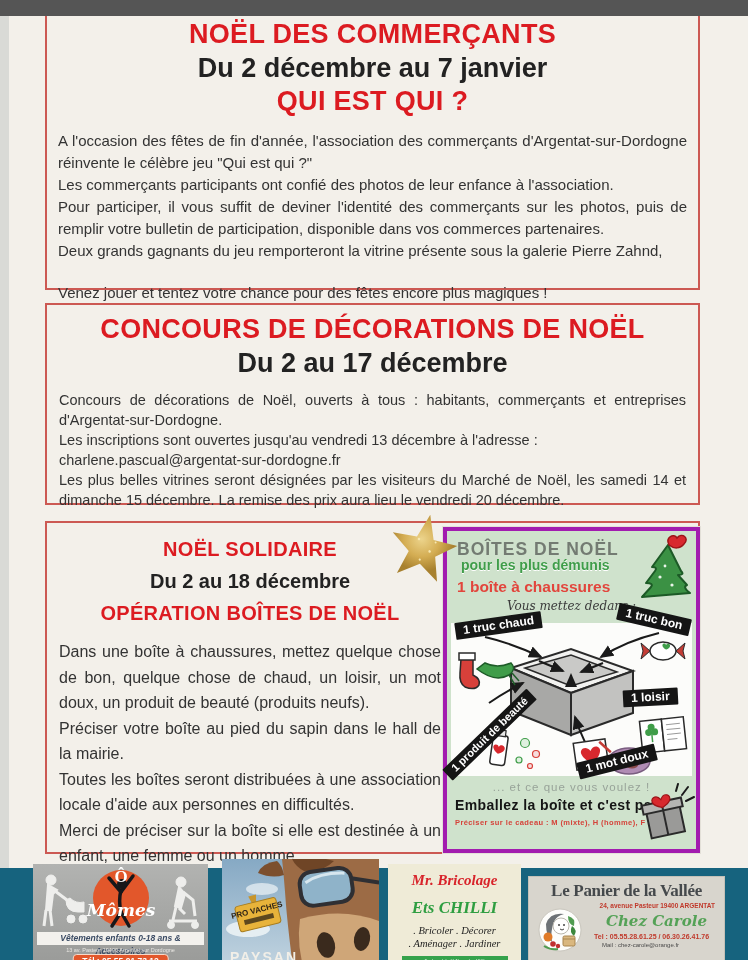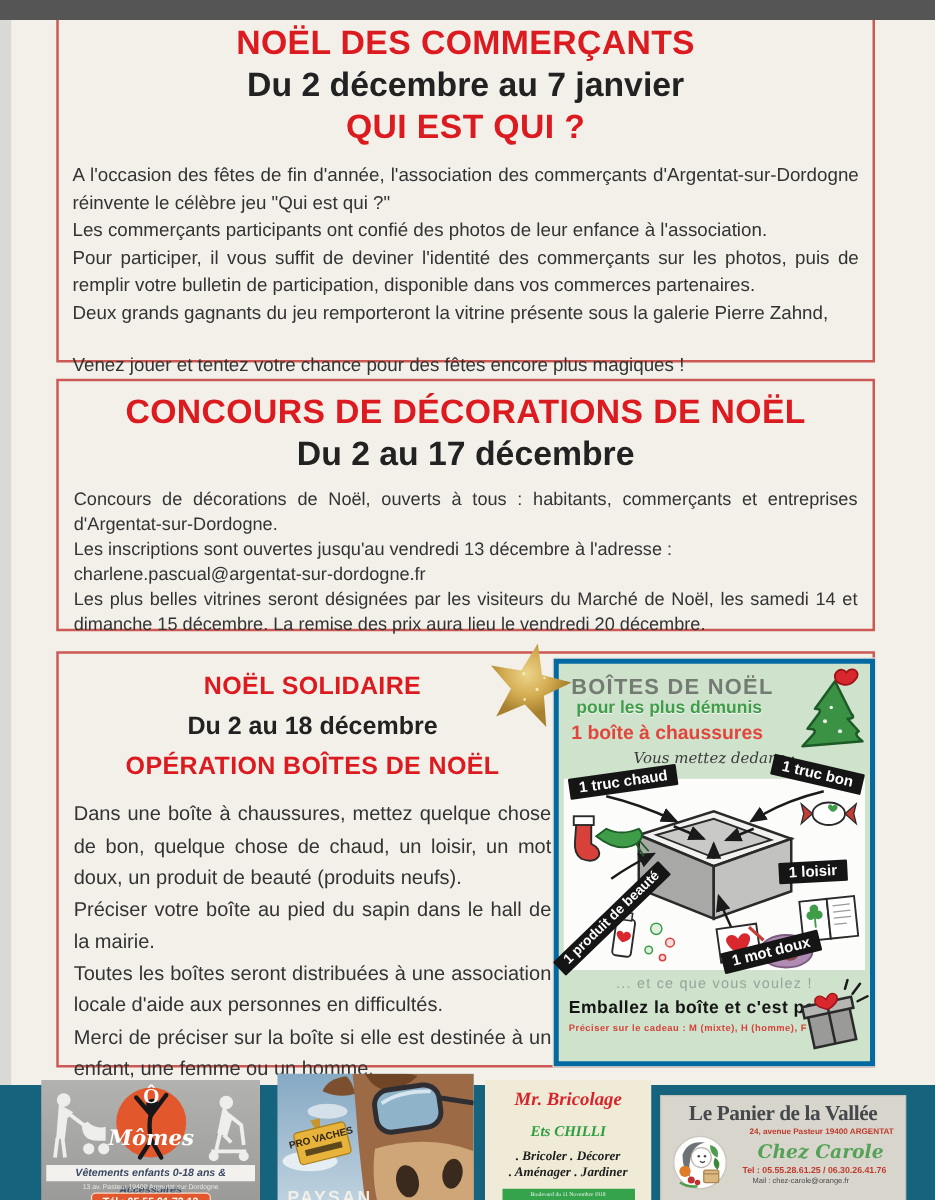--- a/index.html
+++ b/index.html
@@ -19,21 +19,21 @@
   .box2 .body-text{font-size:14.5px;line-height:20px;margin:10px 0 0 0;}
   .box2 .body-text p{margin:0;}
   .gap-top{margin-top:20px !important;}
 
   .col-left{width:382px;}
   .col-left .h-red,.col-left .h-black{font-size:20px;line-height:32px;}
   .col-left .body-text{font-size:16px;line-height:25.5px;margin:10px 0 0 0;}
   .contact-line{font-size:16px;color:#333;margin-top:24px;}
 
   
-  .flyer{position:absolute;left:443px;top:511px;width:257px;height:326px;background:#0369a1;
+  .flyer{position:absolute;left:443px;top:511px;width:257px;height:326px;background:#a21caf;
          box-shadow:0 0 0 1px #e3e0d8;}
   .flyer-inner{position:absolute;left:4px;top:4px;right:4px;bottom:4px;background:#cfe2cc;}
   .flyer-title{font-size:17.5px;font-weight:bold;color:#737b72;letter-spacing:1px;margin:8px 0 0 10px;}
   .flyer-sub{font-size:14px;font-weight:bold;color:#3f9d49;margin:-3px 0 0 14px;text-shadow:0 1px 0 #ffffff;}
   .flyer-headline{font-size:15.5px;font-weight:bold;color:#e2453c;margin:5px 0 0 10px;}
   .flyer-lead{font-family:"DejaVu Serif",serif;font-style:italic;font-size:12px;color:#3a3a3a;text-align:center;margin-top:3px;}
   .illus{position:absolute;left:4px;top:92px;width:241px;height:153px;background:#fcfcfa;}
   .ribbon{position:absolute;background:#151515;color:#fff;font-size:12px;font-weight:bold;
           padding:1px 8px 2px 8px;white-space:nowrap;z-index:5;border-radius:1px;}
   .rb-chaud{left:8px;top:86px;transform:rotate(-8deg);}
@@ -54,22 +54,22 @@
   .sp-momes{left:33px;top:848px;width:175px;height:103px;background:linear-gradient(#b2b3b1,#999a98);}
   .momes-banner{position:absolute;left:4px;right:4px;top:68px;height:13px;background:#f3f1ed;
                 color:#3a4a63;font-weight:bold;font-style:italic;font-size:8.5px;text-align:center;line-height:13px;}
   .momes-addr{position:absolute;left:0;right:0;top:83px;color:#e9e7e3;font-size:5.5px;text-align:center;}
   .momes-phone{position:absolute;left:50%;transform:translateX(-50%);top:90px;background:#e2572b;border:1px solid #f6d9c9;
                border-radius:4px;color:#fff;font-weight:bold;font-size:8.5px;padding:1px 9px;white-space:nowrap;}
   .sp-paysan{left:222px;top:843px;width:157px;height:117px;background:#8fb0c6;}
   .sp-bricolage{left:388px;top:848px;width:133px;height:107px;background:#efebd7;text-align:center;
                 font-family:"Liberation Serif",serif;}
   .bric-brand{color:#d8232a;font-weight:bold;font-style:italic;font-size:15px;margin-top:8px;}
-  .bric-company{color:#2f9e41;font-weight:bold;font-style:italic;font-size:12px;margin-top:9px;}
-  .bric-line{color:#1d1d1d;font-weight:bold;font-style:italic;font-size:10.5px;margin-top:7px;}
+  .bric-company{color:#2f9e41;font-weight:bold;font-style:italic;font-size:17px;margin-top:9px;}
+  .bric-line{color:#1d1d1d;font-weight:normal;font-style:italic;font-size:10.5px;margin-top:7px;}
   .bric-line2{margin-top:2px;}
   .bric-box{width:106px;margin:7px auto 0;background:#35a24c;padding:2px 0 3px;}
   .bric-addr{color:#eaf6ec;font-size:4.5px;}
   .bric-city{color:#fff;font-weight:bold;font-style:italic;font-size:11px;letter-spacing:1px;}
   .sp-panier{left:528px;top:860px;width:197px;height:85px;background:#d8d5cd;box-shadow:inset 0 0 0 1px #c4c1b8;}
   .panier-title{font-family:"Liberation Serif",serif;font-weight:bold;font-size:17px;color:#45494c;
                 text-align:center;margin-top:5px;letter-spacing:-.3px;}
   .panier-addr{font-size:6.5px;font-weight:bold;color:#c0392b;text-align:right;padding-right:10px;margin-top:1px;}
   .panier-owner{font-family:"DejaVu Serif",serif;font-style:italic;font-weight:bold;font-size:15px;color:#55a257;
                 margin:3px 0 0 78px;}

